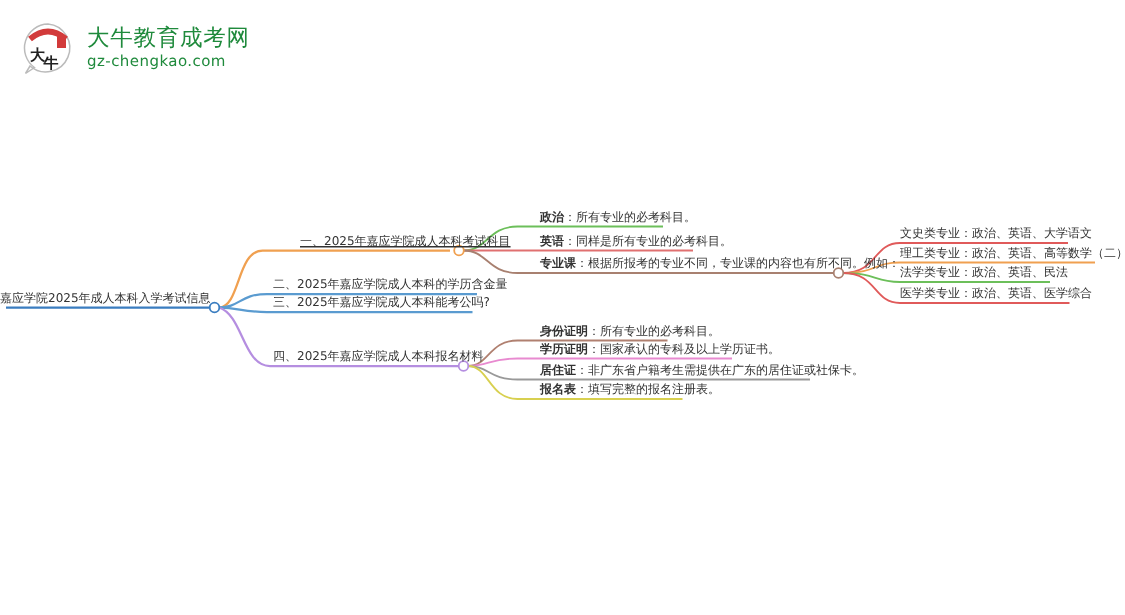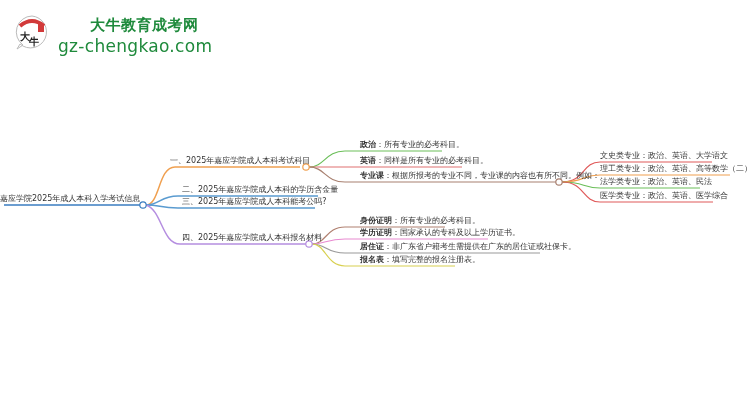--- a/index.html
+++ b/index.html
@@ -1,22 +1,22 @@
 <!DOCTYPE html>
 <html><head>
 <meta charset="utf-8">
 <style>
   html, body { margin:0; padding:0; background:#ffffff; }
   body { width:750px; height:410px; position:relative; overflow:hidden;
          font-family:"DejaVu Sans","Liberation Sans",sans-serif; }
   .logo { position:absolute; left:14px; top:12px; width:150px; height:42px; }
   .logo-badge { position:absolute; left:0; top:2px; width:36px; height:36px; }
-  .logo-title { position:absolute; left:44px; top:4px; font-size:15px; font-weight:bold;
-                color:#1f8a3c; letter-spacing:0.5px; white-space:nowrap;margin-left:32px; }
-  .logo-url { position:absolute; left:44px; top:24px; font-size:17px; color:#1f8a3c;
+  .logo-title { position:absolute; left:44px; top:4px; font-size:15px; font-weight:normal;
+                color:#1f8a3c; letter-spacing:0.5px; white-space:nowrap; }
+  .logo-url { position:absolute; left:44px; top:24px; font-size:10px; color:#1f8a3c;
               white-space:nowrap; letter-spacing:0.3px; }
   svg.map { position:absolute; left:0; top:0; }
   .t { position:absolute; font-size:8px; color:#333; white-space:nowrap; line-height:10px; }
   .t b { font-weight:bold;padding-left:14px; }
 </style>
 </head>
 <body>
 
 <div class="logo">
   <svg class="logo-badge" viewBox="0 0 36 36">
@@ -56,21 +56,21 @@
 
   <path d="M312 244 C326 244,326 227,345 227 L445 227" fill="none" stroke="#b08070" stroke-width="1.2"></path>
   <path d="M312 244 C326 244,326 239,345 239 L488 239" fill="none" stroke="#e88ad0" stroke-width="1.2"></path>
   <path d="M312 244 C326 244,326 253,345 253 L540 253" fill="none" stroke="#999999" stroke-width="1.2"></path>
   <path d="M312 244 C326 244,326 266,345 266 L455 266" fill="none" stroke="#d8d050" stroke-width="1.2"></path>
   <circle cx="309" cy="244" r="3.2" fill="#fff" stroke="#b58ee0" stroke-width="1.2"></circle>
 </svg>
 
 <div class="t" style="left:0;top:194px;">嘉应学院2025年成人本科入学考试信息</div>
 
-<div class="t" style="left:170px;top:156px;">一、2025年嘉应学院成人本科考试科目</div>
+<div class="t" style="left:200px;top:156px;text-decoration:underline;">一、2025年嘉应学院成人本科考试科目</div>
 <div class="t" style="left:182px;top:185px;">二、2025年嘉应学院成人本科的学历含金量</div>
 <div class="t" style="left:182px;top:197px;">三、2025年嘉应学院成人本科能考公吗?</div>
 <div class="t" style="left:182px;top:233px;">四、2025年嘉应学院成人本科报名材料</div>
 
 <div class="t" style="left:346px;top:140px;">
   <b>政治</b><span>：所有专业的必考科目。</span>
 </div>
 <div class="t" style="left:346px;top:156px;">
   <b>英语</b><span>：同样是所有专业的必考科目。</span>
 </div>

